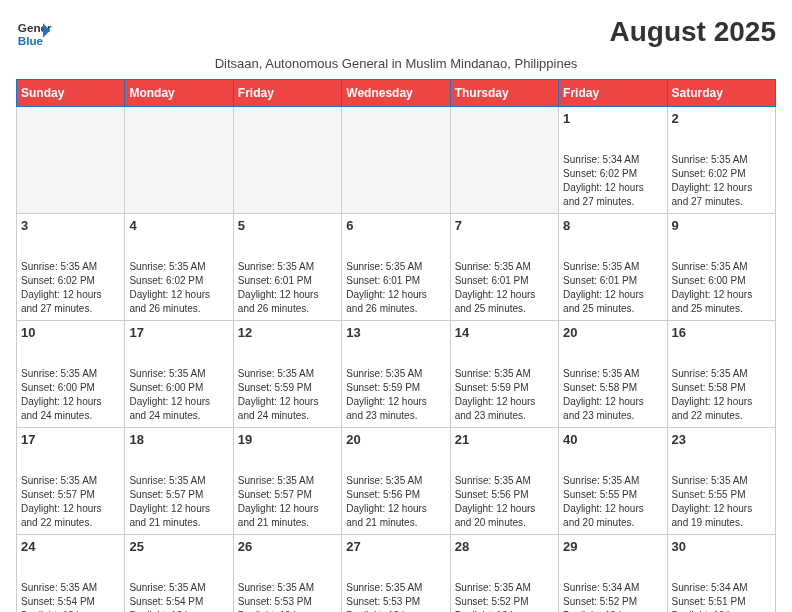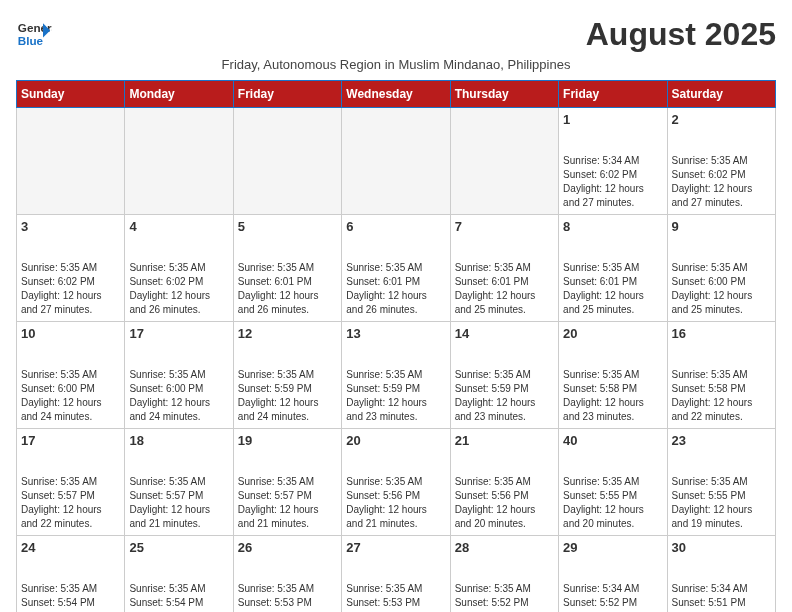--- a/index.html
+++ b/index.html
@@ -22,37 +22,37 @@
       gap: 4px;
     }
     .logo-icon {
       width: 36px;
       height: 36px;
     }
     .title-area {
       text-align: right;
     }
     .main-title {
-      font-size: 32px;
+      font-size: 28px;
       font-weight: bold;
       color: #333;
     }
     .subtitle {
       font-size: 13px;
       color: #444;
       text-align: center;
       margin-bottom: 8px;
     }
     .calendar {
       width: 100%;
       border-collapse: collapse;
       font-size: 11px;
     }
     .calendar th {
-      background: #b91c1c;
+      background: #ef4444;
       color: #fff;
       padding: 6px 4px;
       text-align: left;
       font-size: 12px;
       font-weight: bold;
       border: 1px solid #1a73c8;
     }
     .calendar td {
       border: 1px solid #ccc;
       vertical-align: top;
@@ -88,21 +88,21 @@
     <svg class="logo-icon" viewBox="0 0 40 40">
       <text x="2" y="18" font-family="Arial" font-size="13" font-weight="bold" fill="#333">General</text>
       <text x="2" y="32" font-family="Arial" font-size="13" font-weight="bold" fill="#1a73c8">Blue</text>
       <polygon points="30,8 38,16 30,24" fill="#1a73c8"></polygon>
     </svg>
   </div>
   <div class="title-area">
     <div class="main-title">August 2025</div>
   </div>
 </div>
-<div class="subtitle">Friday, Autonomous Region in Muslim Mindanao, Philippines</div>
+<div class="subtitle">Ditsaan, Autonomous General in Muslim Mindanao, Philippines</div>
 
 <table class="calendar">
   <thead>
     <tr>
     <th>Sunday</th>
         <th>Monday</th>
         <th>Friday</th>
         <th>Wednesday</th>
         <th>Thursday</th>
         <th>Friday</th>

